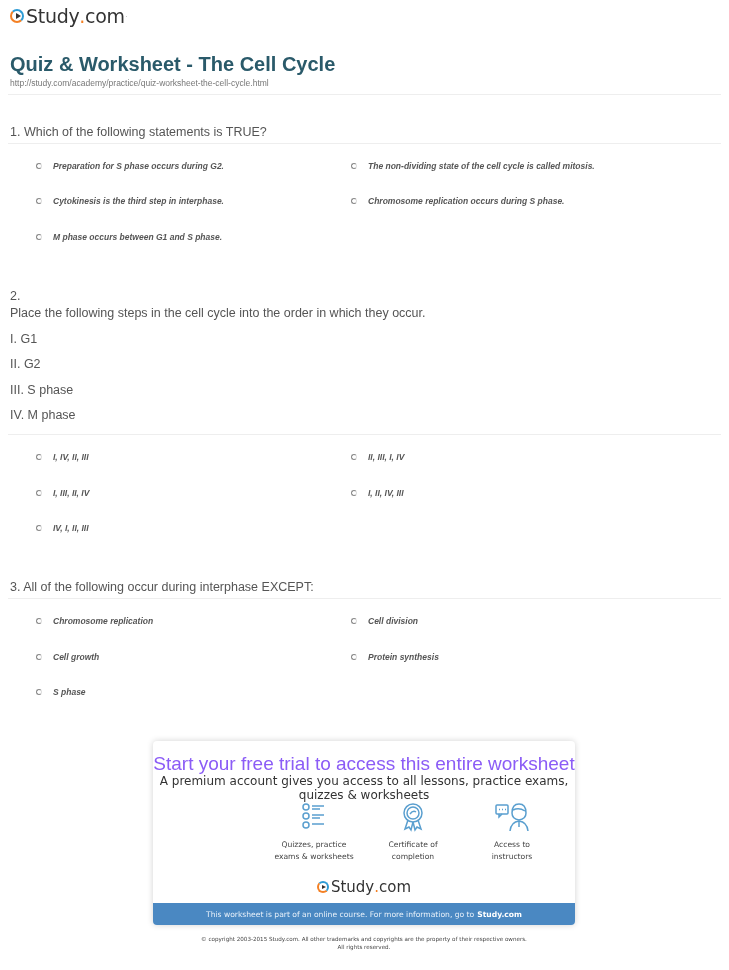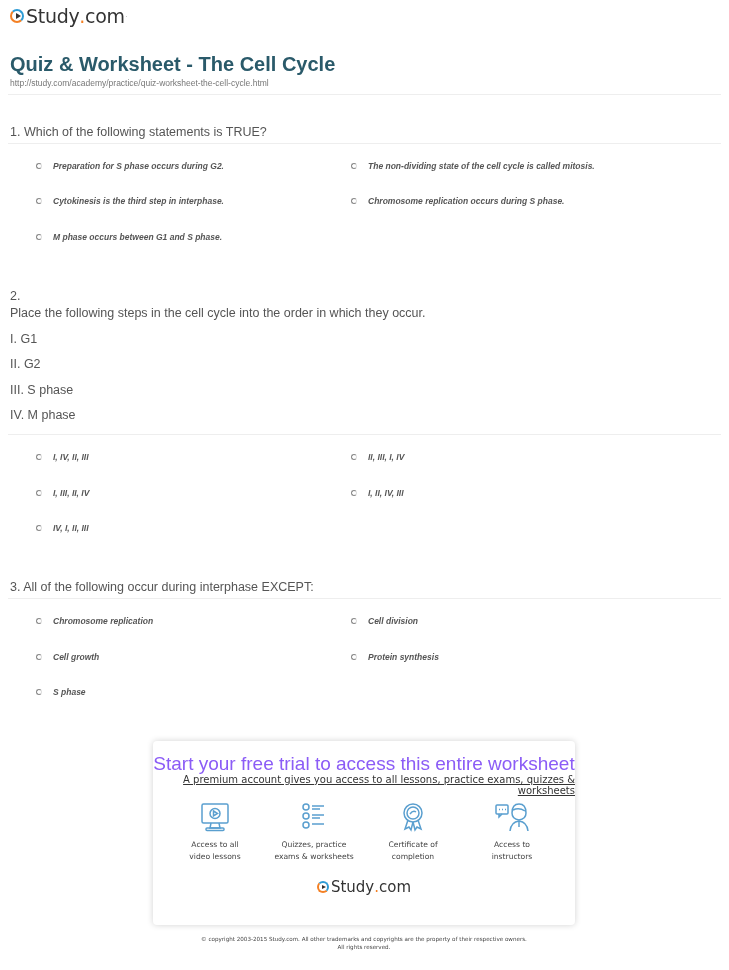--- a/index.html
+++ b/index.html
@@ -49,22 +49,22 @@
     .promo {
       position: absolute; left: 153px; top: 741px; width: 422px; height: 184px;
       background: #fff; border-radius: 4px;
       box-shadow: 0 0 6px rgba(0,0,0,0.18);
     }
     .promo-title {
       position: absolute; left: 0; right: 0; top: 12px; text-align: center;
       font-family: Liberation Sans, sans-serif; font-size: 19px; color: #8b5cf6; font-weight: normal;
     }
     .promo-sub {
-      position: absolute; left: 0; right: 0; top: 33px; text-align: right;
-      font-family: "DejaVu Sans", sans-serif; font-size: 10px; color: #333; text-decoration: underline;
+      position: absolute; left: 0; right: 0; top: 33px; text-align: center;
+      font-family: "DejaVu Sans", sans-serif; font-size: 12px; color: #333;
     }
     .feature {
       position: absolute; top: 60px; width: 100px; text-align: center;
     }
     .feature svg { display: block; margin: 0 auto; }
     .feature .flabel {
       margin-top: 6px; font-family: "DejaVu Sans", sans-serif; font-size: 7.6px; color: #444; line-height: 12px;
     }
     .promo-logo {
       position: absolute; left: 0; right: 0; top: 137px; display: flex; justify-content: center; align-items: center;
@@ -181,33 +181,20 @@
 </div>
 <div class="opt col1" style="top:687px;">
   <span class="radio"></span>
   <span>S phase</span>
 </div>
 
 <div class="promo">
   <div class="promo-title">Start your free trial to access this entire worksheet</div>
   <div class="promo-sub">A premium account gives you access to all lessons, practice exams, quizzes &amp; worksheets</div>
 
-  <div class="feature" style="left:12px;">
-    <svg width="32" height="32" viewBox="0 0 32 32" fill="none" stroke="#5a9fcf" stroke-width="1.5">
-      <rect x="3" y="3" width="26" height="19" rx="1.5"></rect>
-      <circle cx="16" cy="12.5" r="5"></circle>
-      <path d="M14.5 10 L18.5 12.5 L14.5 15 Z"></path>
-      <path d="M12 22 L11 27 L21 27 L20 22"></path>
-      <rect x="7" y="27" width="18" height="2.5" rx="1"></rect>
-    </svg>
-    <div class="flabel">
-      <div>Access to all</div>
-      <div>video lessons</div>
-    </div>
-  </div>
 
   <div class="feature" style="left:111px;text-align:center;">
     <svg width="32" height="32" viewBox="0 0 32 32" fill="none" stroke="#5a9fcf" stroke-width="1.5">
       <circle cx="8" cy="6" r="3"></circle>
       <circle cx="8" cy="15" r="3"></circle>
       <circle cx="8" cy="24" r="3"></circle>
       <path d="M14 5 L26 5 M14 8 L22 8 M14 14 L26 14 M14 17 L22 17 M14 23 L26 23"></path>
     </svg>
     <div class="flabel">
       <div>Quizzes, practice</div>
@@ -245,18 +232,22 @@
     </div>
   </div>
 
   <div class="promo-logo">
     <span class="play"></span>
     <span>Study</span>
       <span class="dot">.</span>
       <span>com</span>
   </div>
 
+  <div class="promo-footer">
+    <span>This worksheet is part of an online course. For more information, go to</span>
+    <b>Study.com</b>
+  </div>
 </div>
 
 <div class="copyright">
   <div>© copyright 2003-2015 Study.com. All other trademarks and copyrights are the property of their respective owners.</div>
   <div>All rights reserved.</div>
 </div>
 
 </body></html>

